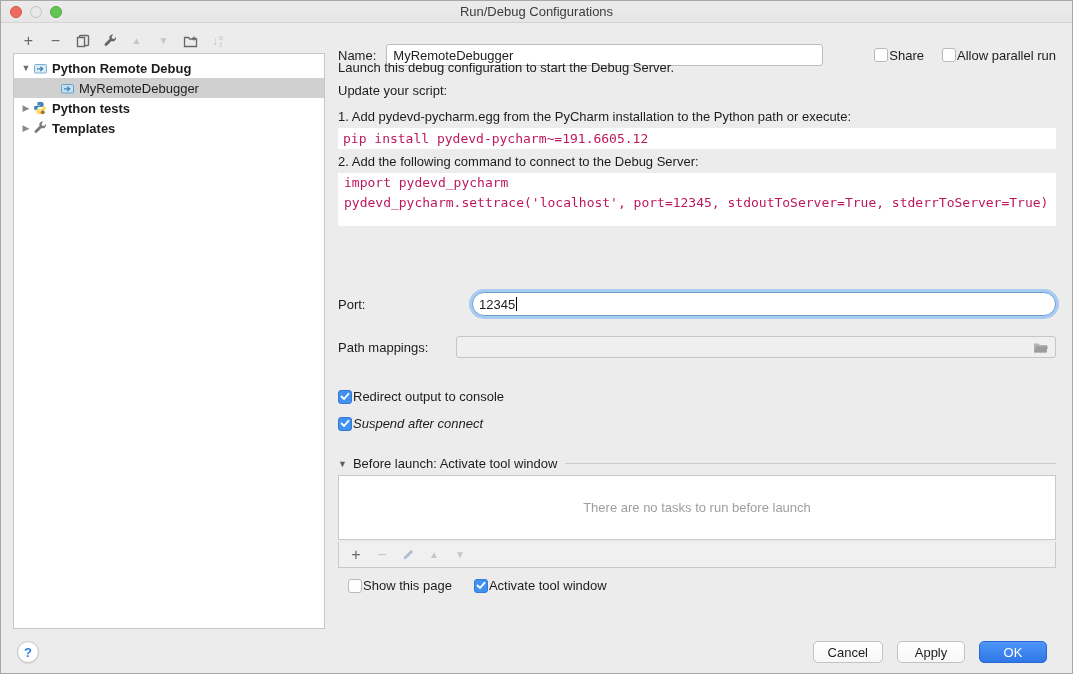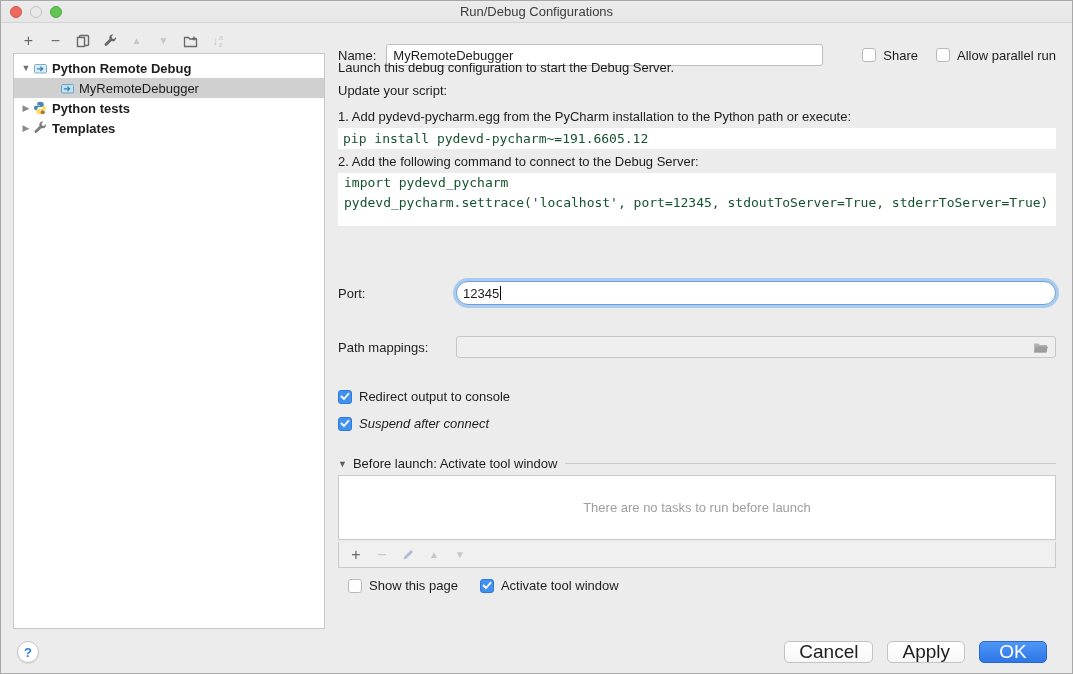--- a/index.html
+++ b/index.html
@@ -52,26 +52,26 @@
     padding:0 6px; font-family:"Liberation Sans", sans-serif; font-size:13px; color:#1d1d1f;
     display:flex; align-items:center; outline:none;
   }
   input.field { display:inline-block; line-height:20px; }
   .label-col { width:118px; flex:none; }
   .flex1 { flex:1; }
 
   .focusring { border:1px solid #6f9fd8; box-shadow:0 0 0 3px #a9cbf0; border-radius:12px; height:24px; }
   .caret { display:inline-block; width:1px; height:14px; background:#000; margin-left:1px; }
 
-  .mono { font-family:"DejaVu Sans Mono", monospace; font-size:13px; color:#14532d; }
+  .mono { font-family:"DejaVu Sans Mono", monospace; font-size:13px; color:#be185d; }
   .codebar { background:#fff; }
   .desc { color:#1d1d1f; }
 
   
-  .cbrow { display:flex; align-items:center; gap:7px; }
+  .cbrow { display:flex; align-items:center; gap:1px; }
   .cb { width:14px; height:14px; border-radius:3px; background:#fff; border:1px solid #b9b9b9;
     display:inline-flex; align-items:center; justify-content:center; flex:none; }
   .cb svg { display:none; }
   .cb[data-checked="true"] { background:#4192f0; border-color:#3479d6; }
   .cb[data-checked="true"] svg { display:block; }
 
   
   .bl-header { display:flex; align-items:center; }
   .bl-header .tri9 { font-size:9px; color:#5e5e5e; margin-right:6px; }
   .bl-header .hline { flex:1; border-top:1px solid #cbcbcb; margin-left:8px; }
@@ -82,21 +82,21 @@
   .bl-toolbar .tbtn { width:26px; height:20px; }
 
   
   .pathfield { background:#efefef; border:1px solid #c6c6c6; position:relative; }
   .folderbtn { position:absolute; right:5px; top:2px; width:18px; height:16px;
     display:flex; align-items:center; justify-content:center; }
 
   
   .btn { height:22px; min-width:68px; padding:0 14px; border:1px solid #c3c3c3; border-radius:5px;
     background:linear-gradient(#ffffff,#f7f7f7); font-family:"Liberation Sans", sans-serif;
-    font-size:19px; color:#1d1d1f; display:flex; align-items:center; justify-content:center; }
+    font-size:13px; color:#1d1d1f; display:flex; align-items:center; justify-content:center; }
   .btn.primary { background:linear-gradient(#4e96f7,#2e77e6); border-color:#2a66d4; color:#fff; }
   .btn-row { position:absolute; right:25px; top:640px; display:flex; gap:14px; }
 
   .helpbtn { position:absolute; left:16px; top:640px; width:22px; height:22px; border-radius:50%;
     background:#fff; border:1px solid #c6c6c6; box-shadow:0 1px 1px rgba(0,0,0,.08);
     display:flex; align-items:center; justify-content:center;
     color:#2a7de1; font-size:13px; font-weight:bold; }
 </style>
 </head>
 <body>
@@ -217,21 +217,21 @@
   <div class="r desc" style="top:59px;">Launch this debug configuration to start the Debug Server.</div>
   <div class="r desc" style="top:108px;">1. Add pydevd-pycharm.egg from the PyCharm installation to the Python path or execute:</div>
   <div class="r codebar mono rowflex" style="top:127px; height:21px; padding:0 5px;">pip install pydevd-pycharm~=191.6605.12</div>
   <div class="r desc" style="top:153px;">2. Add the following command to connect to the Debug Server:</div>
   <div class="r codebar" style="top:172px; height:53px; padding:0 6px;">
     <div class="mono" style="line-height:20px;">import pydevd_pycharm</div>
     <div class="mono" style="line-height:20px;">pydevd_pycharm.settrace('localhost', port=12345, stdoutToServer=True, stderrToServer=True)</div>
   </div>
 
 
-  <div class="r rowflex" style="top:270px; height:44px;">
+  <div class="r rowflex" style="top:281px; height:44px;gap:16px;">
     <span class="label-col">Port:</span>
     <div class="field flex1 focusring">
       <span>12345</span>
         <span class="caret"></span>
     </div>
   </div>
 
   <div class="r rowflex" style="top:334px; height:24px;">
     <span class="label-col">Path mappings:</span>
     <div class="field flex1 pathfield">

